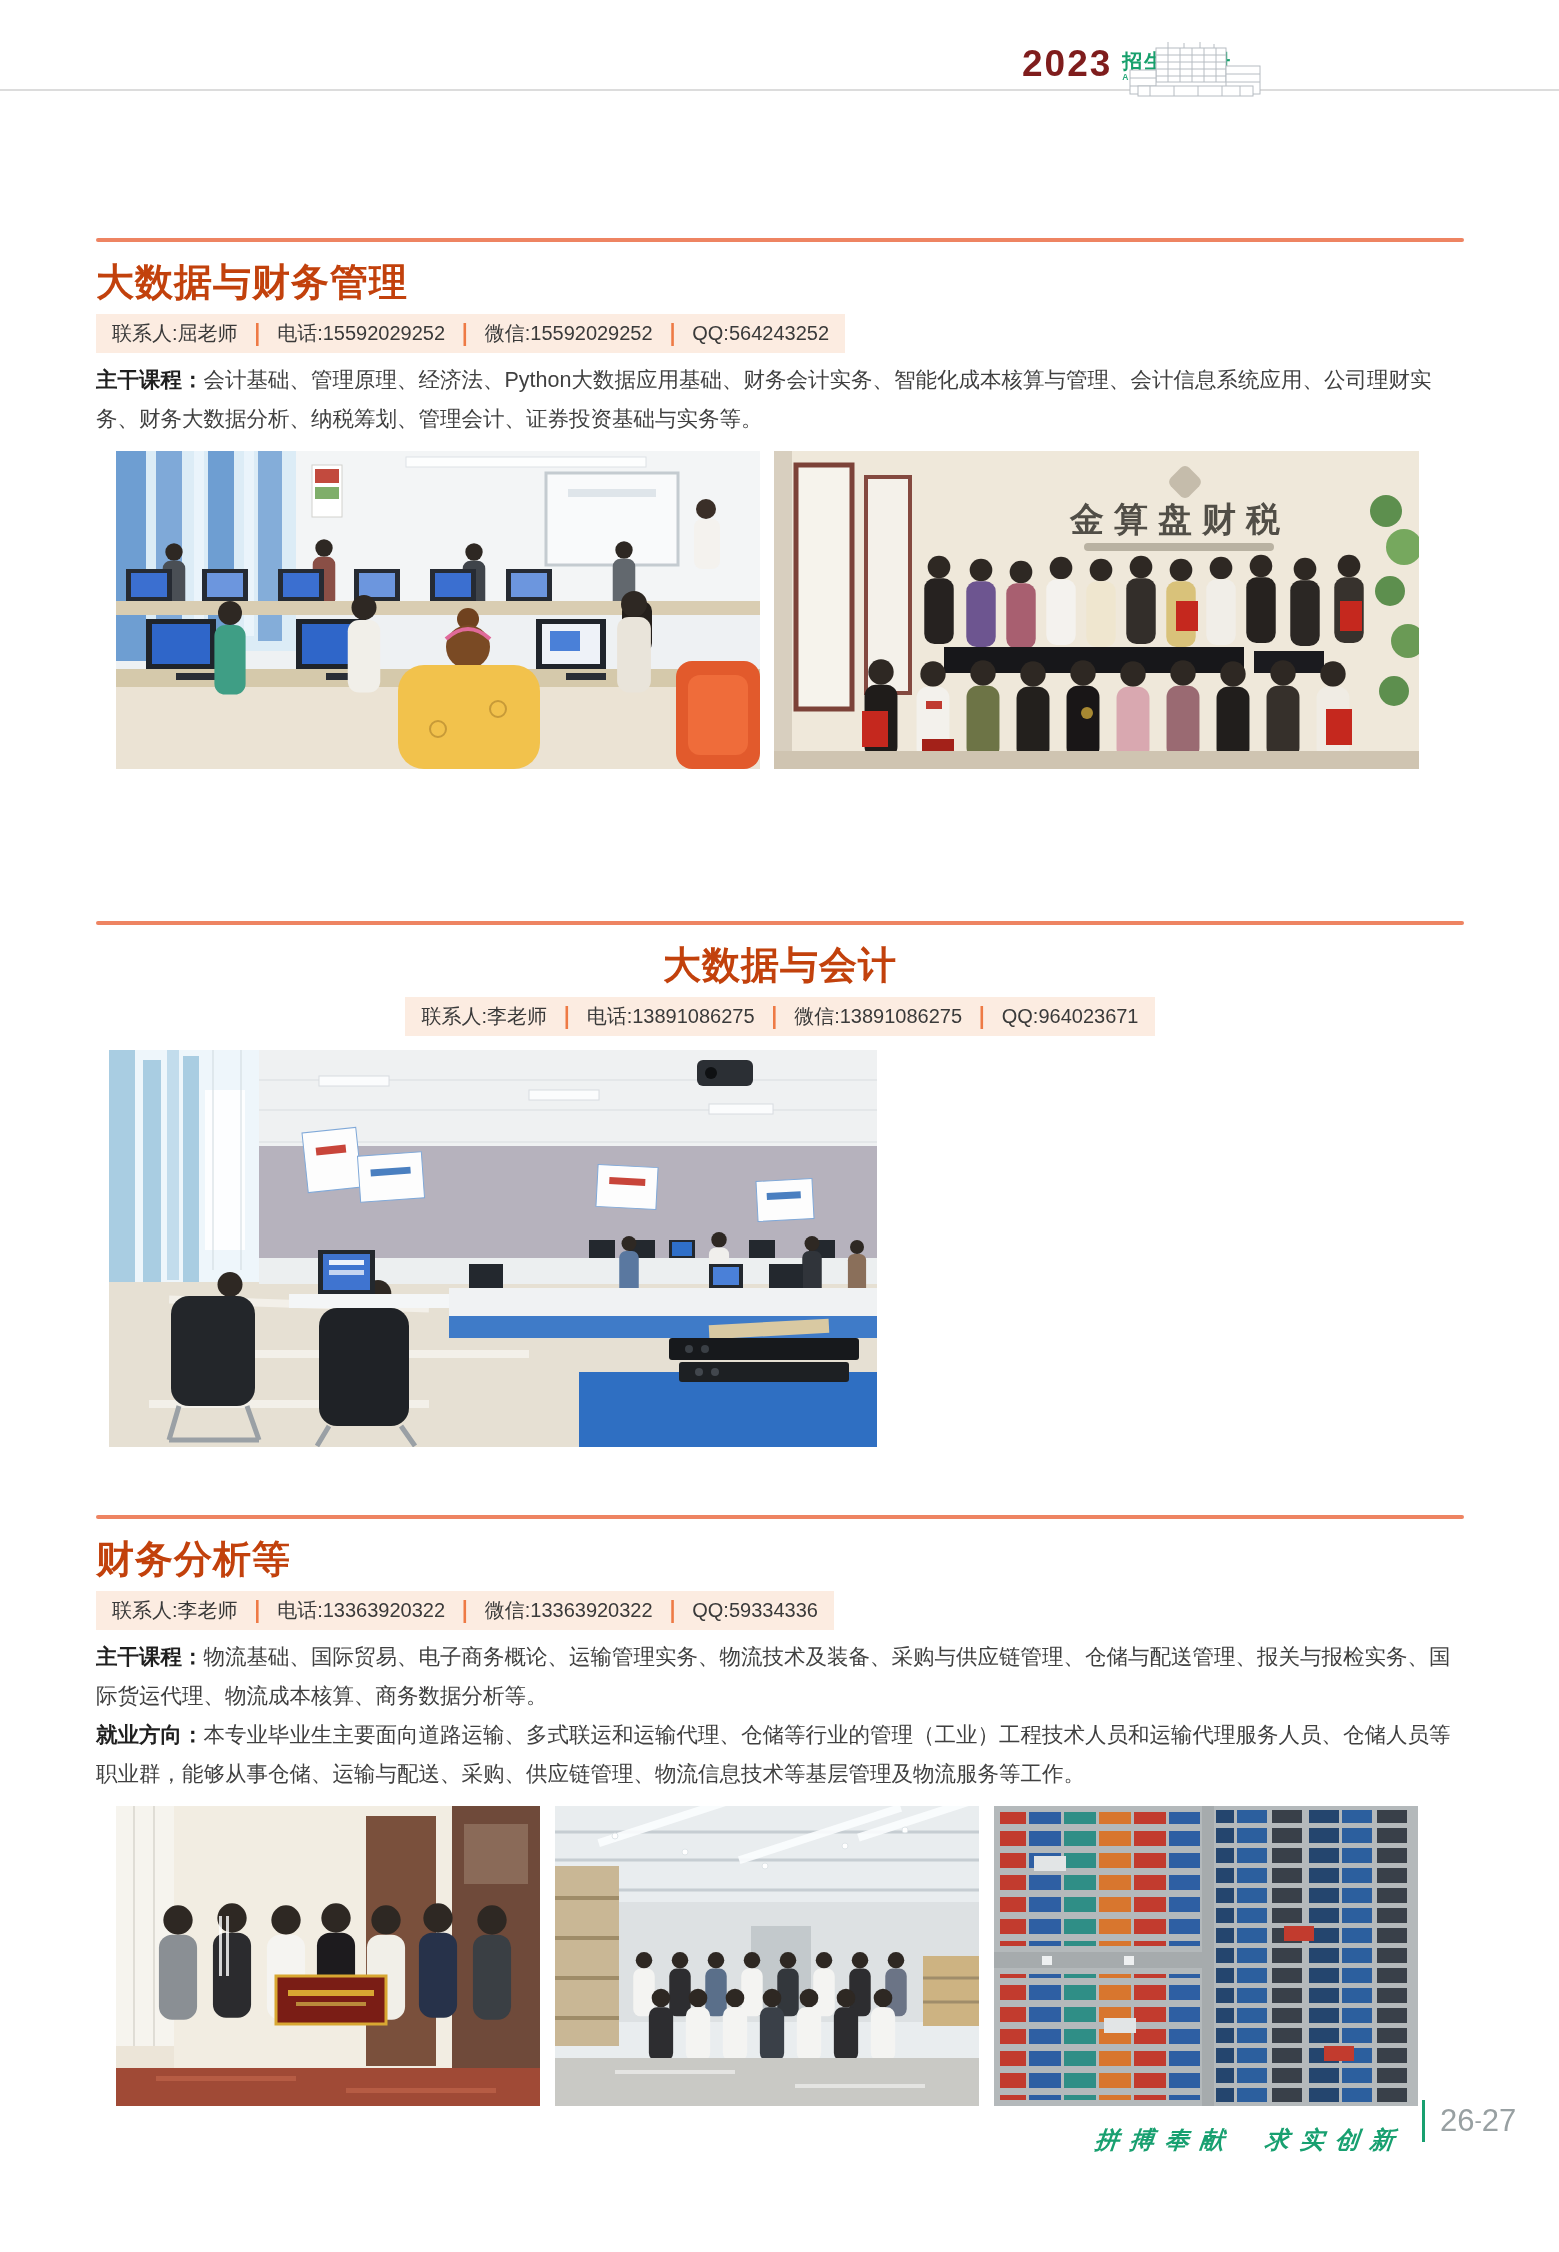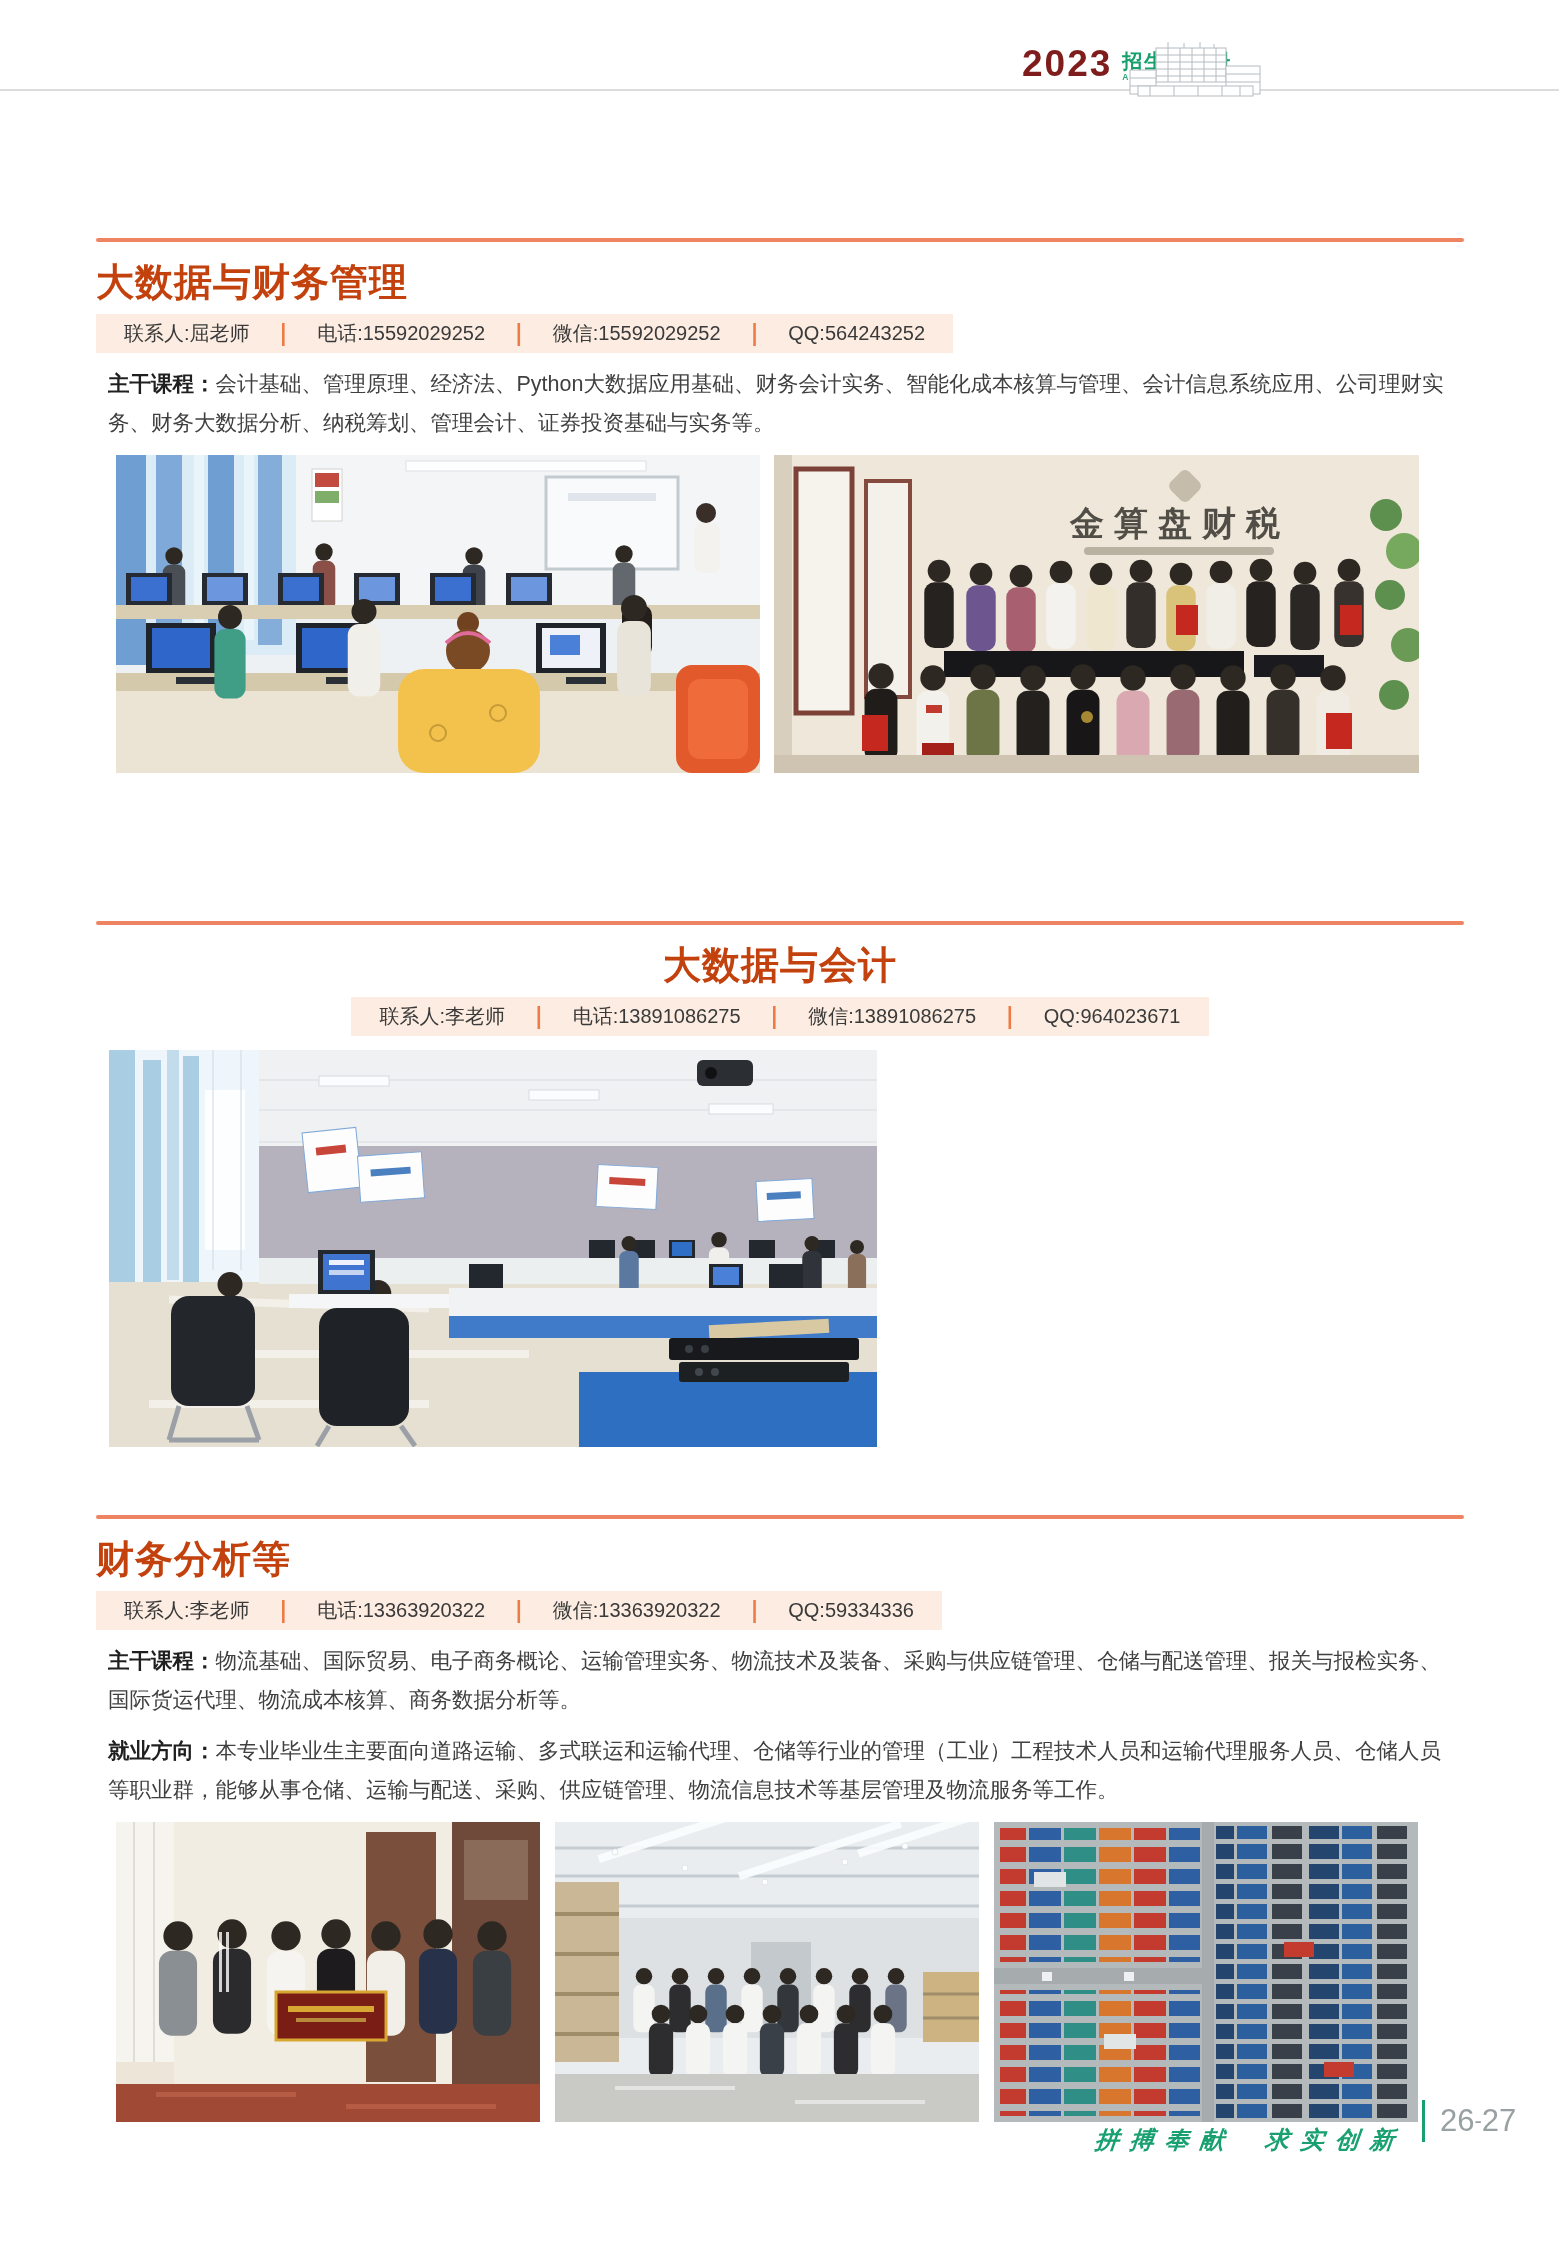--- a/index.html
+++ b/index.html
@@ -13,25 +13,25 @@
   .brand-titles{margin-left:10px;padding-bottom:2px;}
   .brand-cn{font-size:20px;font-weight:700;color:#17a06c;letter-spacing:2px;line-height:22px;}
   .brand-en{font-size:8.5px;font-weight:700;color:#2aa97c;letter-spacing:1px;line-height:10px;}
   .building{position:absolute;left:1128px;top:40px;}
 
   
   .section{position:absolute;left:96px;width:1368px;}
   .sec1{top:238px;} .sec2{top:921px;text-align:center;} .sec3{top:1515px;}
   .rule{height:4px;background:#ee8462;border-radius:2px;}
   .sec-title{margin-top:16px;font-size:38px;line-height:48px;font-weight:700;color:#c2410c;letter-spacing:1px;}
-  .contact{display:inline-flex;align-items:center;gap:31px;margin-top:8px;background:#fcece1;
-           padding:6px 28px;font-size:20px;color:#3a3a3a;}
+  .contact{display:inline-flex;align-items:center;gap:17px;margin-top:8px;background:#fcece1;
+           padding:6px 16px;font-size:20px;color:#3a3a3a;}
   .contact .sep{color:#ee7a45;font-weight:700;transform:scaleY(1.15);}
   .paras{margin-top:8px;}
-  .para{margin:12px;font-size:21.5px;line-height:39px;color:#404040;}
+  .para{margin:0;font-size:21.5px;line-height:39px;color:#404040;}
   .para .label{font-weight:700;color:#1f1f1f;}
   .sec2 .two-col{display:flex;margin-top:14px;}
   .sec2 .col-text{width:522px;}
   .sec2 .col-text .para{font-size:22px;line-height:38px;}
   .sec2 .col-photo{margin-left:13px;}
   .photo-row{display:flex;gap:14px;margin-top:12px;padding-left:20px;}
   .photo{display:block;background:#eee;}
   .photo svg{display:block;}
 
   

